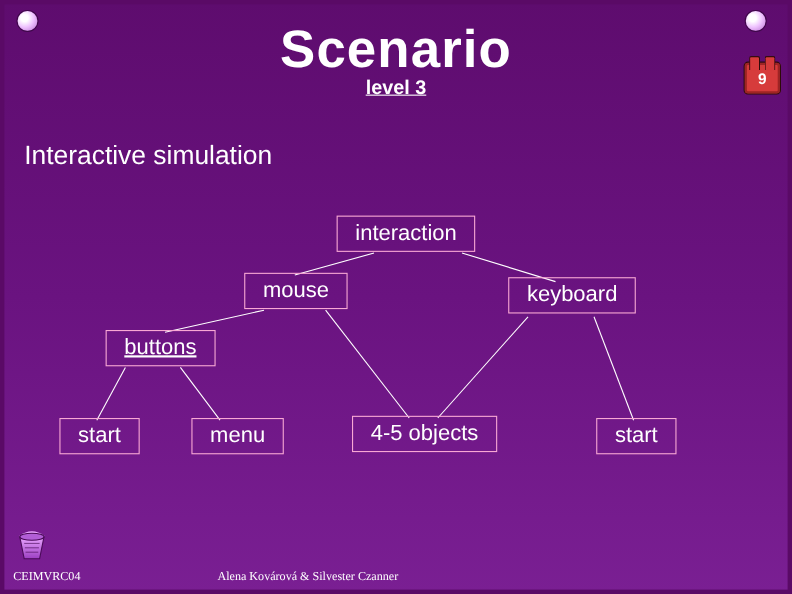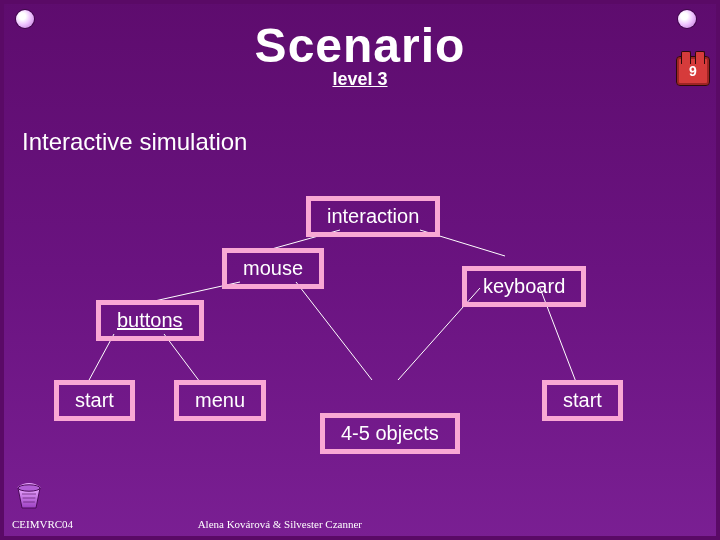--- a/index.html
+++ b/index.html
@@ -33,34 +33,34 @@
   .badge::before { left: 4px; }
   .badge::after { right: 4px; }
 
   .section-heading {
     position: absolute; left: 22px; top: 128px;
     font-size: 24px;
   }
 
   .node {
     position: absolute;
-    border: 5px solid #f9a8d4;
+    border: 1px solid #f9a8d4;
     padding: 4px 16px;
     font-size: 20px;
     color: #fff;
     background: transparent;
     white-space: nowrap;
   }
   #n-interaction { left: 306px; top: 196px; }
   #n-mouse       { left: 222px; top: 248px; }
-  #n-keyboard    { left: 462px; top: 266px; }
+  #n-keyboard    { left: 462px; top: 252px; }
   #n-buttons     { left: 96px;  top: 300px; text-decoration: underline; }
   #n-start1      { left: 54px;  top: 380px; }
   #n-menu        { left: 174px; top: 380px; }
-  #n-objects     { left: 320px; top: 378px; margin-top: 35px; }
+  #n-objects     { left: 320px; top: 378px; }
   #n-start2      { left: 542px; top: 380px; }
 
   svg.lines { position: absolute; left:0; top:0; width:720px; height:540px; pointer-events:none; }
   svg.lines line { stroke: #fff; stroke-width: 1; }
 
   .footer {
     position: absolute; left: 0; right: 0; bottom: 10px;
     display: flex; align-items: center;
     font-size: 11px; font-family: "Comic Sans MS", cursive;
     padding: 0 18px 0 12px;

